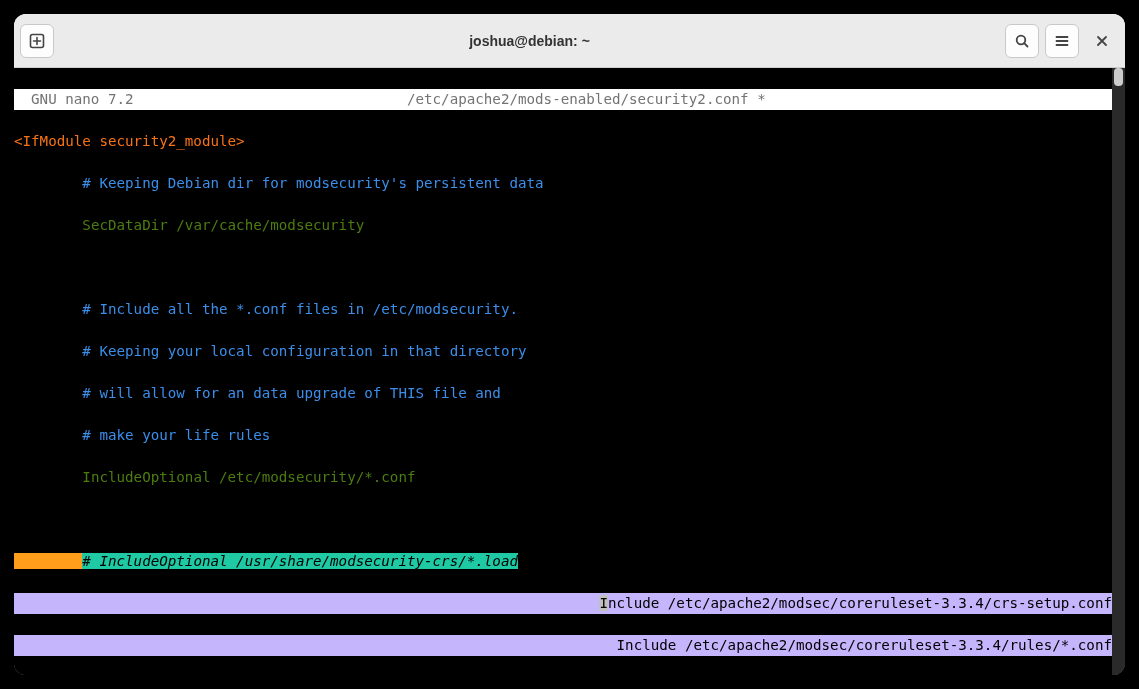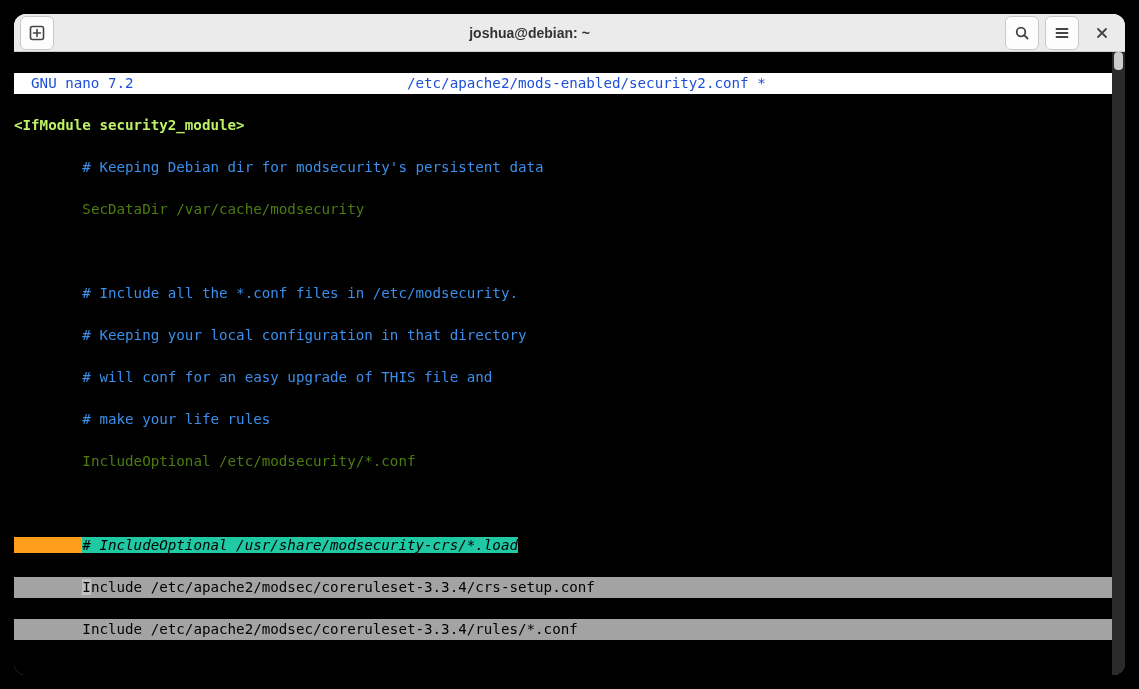--- a/index.html
+++ b/index.html
@@ -17,21 +17,21 @@
     width: 1111px;
     height: 661px;
     background: #fff;
     border-radius: 12px;
     overflow: hidden;
     box-shadow: 0 2px 10px rgba(0,0,0,0.5);
     display: flex;
     flex-direction: column;
   }
   .titlebar {
-    height: 38px;
+    height: 54px;
     background: #ebebeb;
     border-bottom: 1px solid #cfcfcf;
     display: flex;
     align-items: center;
     padding: 0 3px;
     flex-shrink: 0;
     justify-content: flex-end;
   }
   .tb-btn {
     width: 34px;
@@ -86,31 +86,32 @@
     top: 0;
     left: 2px;
     width: 9px;
     height: 18px;
     background: #cccccc;
     border-radius: 4px;
   }
   .line { display:block; height:21px; }
   .header-line {
     background: #fff;
-    color: #1d4ed8;
+    color: #737373;
   }
-  .tag { color: #bef264; font-weight: bold; }
+  .tag { color: #f97316; }
   .comment { color: #3b8eea; }
   .plain { color: #4d7c0f; }
   .gutter-yellow {
     background: #ff9e1b;
   }
   .sel-bg {
-    background: #a3a3a3;
+    background: #c4b5fd;
     color: #000;
+    text-align: right;
   }
   .hl-cyan {
     background: #1ec9a4;
     color: #000;
     font-style: italic;
   }
   .cursor-block {
     background: #c0c0c0;
     color: #000;
   }
@@ -155,21 +156,21 @@
 
   <div class="terminal-wrap">
     <div class="terminal">
 <span class="line header-line"><span>  GNU nano 7.2</span><span>                                </span><span>/etc/apache2/mods-enabled/security2.conf *</span></span>
 <span class="line"><span class="tag">&lt;IfModule security2_module&gt;</span></span>
 <span class="line"><span>        </span><span class="comment"># Keeping Debian dir for modsecurity's persistent data</span></span>
 <span class="line"><span>        </span><span class="plain">SecDataDir /var/cache/modsecurity</span></span>
 <span class="line"></span>
 <span class="line"><span>        </span><span class="comment"># Include all the *.conf files in /etc/modsecurity.</span></span>
 <span class="line"><span>        </span><span class="comment"># Keeping your local configuration in that directory</span></span>
-<span class="line"><span>        </span><span class="comment"># will conf for an easy upgrade of THIS file and</span></span>
+<span class="line"><span>        </span><span class="comment"># will allow for an data upgrade of THIS file and</span></span>
 <span class="line"><span>        </span><span class="comment"># make your life rules</span></span>
 <span class="line"><span>        </span><span class="plain">IncludeOptional /etc/modsecurity/*.conf</span></span>
 <span class="line"></span>
 <span class="line"><span class="gutter-yellow">        </span><span class="hl-cyan"># IncludeOptional /usr/share/modsecurity-crs/*.load</span></span>
 <span class="line sel-bg"><span>        </span><span class="cursor-block">I</span><span>nclude /etc/apache2/modsec/coreruleset-3.3.4/crs-setup.conf</span></span>
 <span class="line sel-bg"><span>        </span><span>Include /etc/apache2/modsec/coreruleset-3.3.4/rules/*.conf</span></span>
 
 
       <div class="shortcuts">
         

